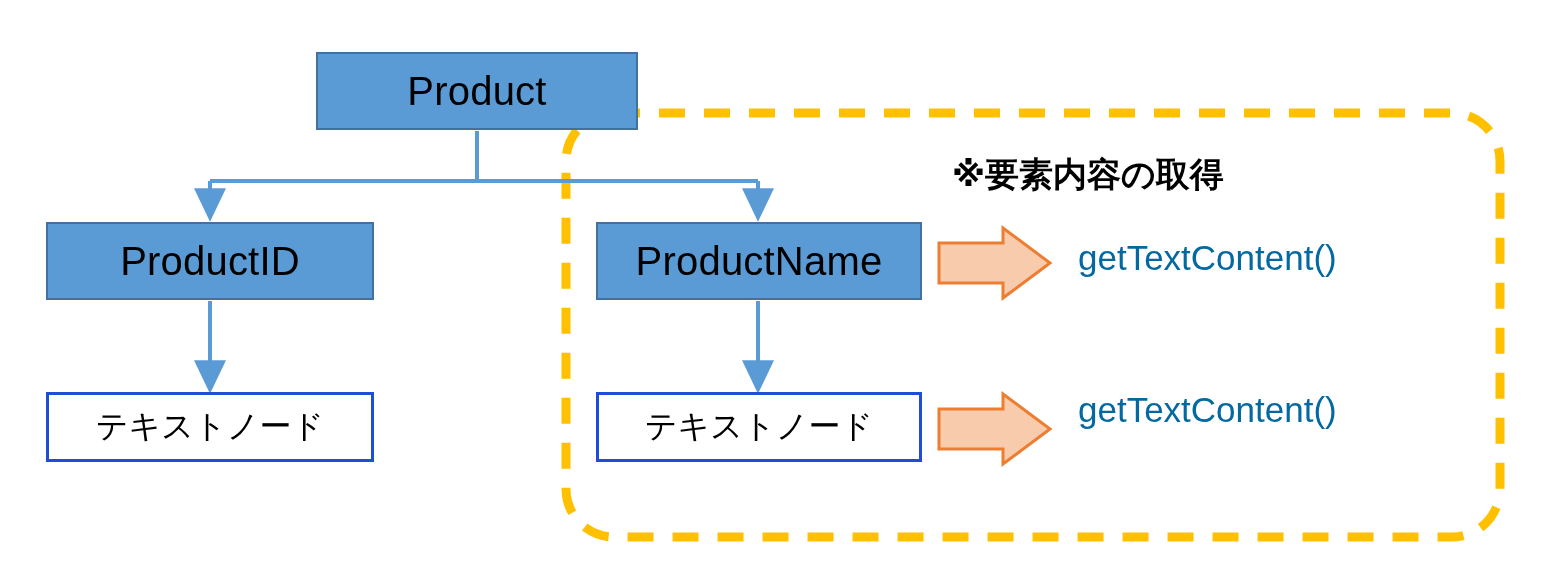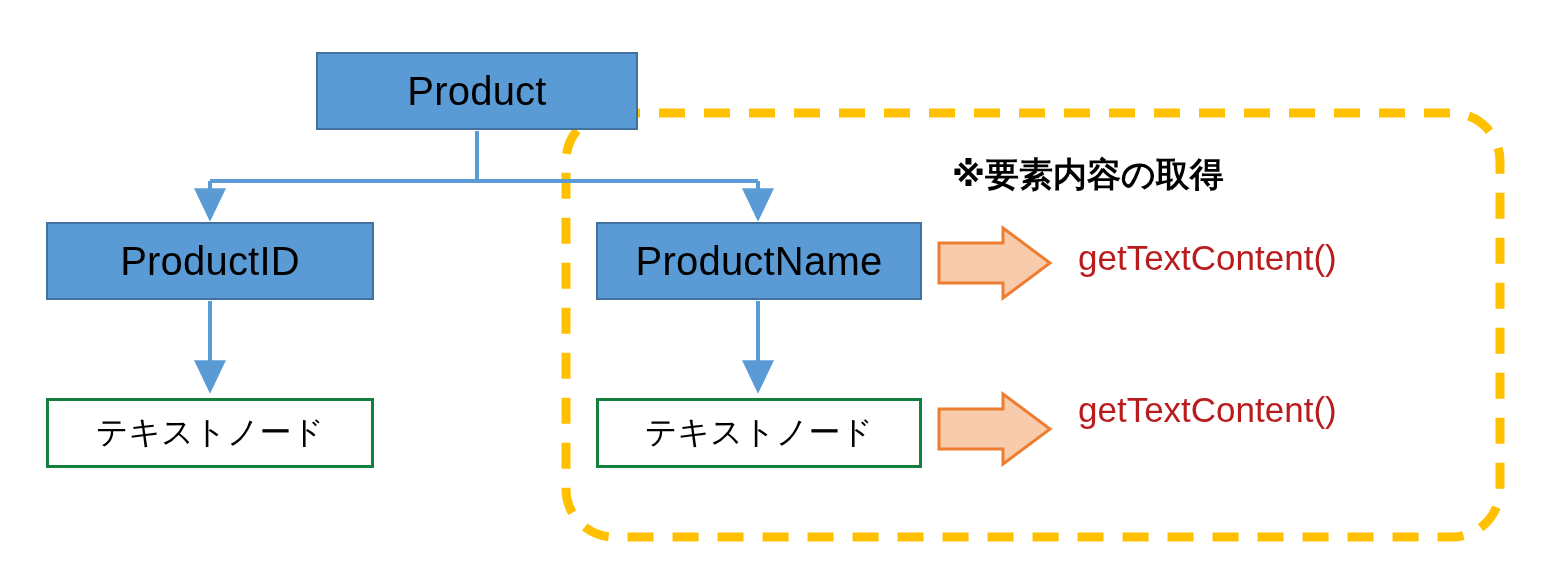--- a/index.html
+++ b/index.html
@@ -49,29 +49,28 @@
   }
   #node-productname {
     left: 596px; top: 222px; width: 326px; height: 78px;
     font-size: 40px;
   }
   
   .text-node-box {
     position: absolute;
     box-sizing: border-box;
     background: #ffffff;
-    border: 3px solid #15803d;
+    border: 3px solid #1d4ed8;
     display: flex;
     align-items: center;
     justify-content: center;
     color: #000000;
     font-family: "Liberation Sans", "DejaVu Sans", sans-serif;
     font-size: 32px;
     white-space: nowrap;
-    margin-top: 6px;
   }
   #textnode-left {
     left: 46px; top: 392px; width: 328px; height: 70px;
   }
   #textnode-right {
     left: 596px; top: 392px; width: 326px; height: 70px;
   }
   
   .anno-note {
     position: absolute;
@@ -80,21 +79,21 @@
     font-family: "Liberation Sans", "DejaVu Sans", sans-serif;
     font-size: 34px;
     font-weight: 700;
     color: #000000;
     white-space: nowrap;
   }
   .code-label {
     position: absolute;
     font-family: "Liberation Sans", "DejaVu Sans", sans-serif;
     font-size: 35px;
-    color: #b91c1c;
+    color: #0369a1;
     white-space: nowrap;
     line-height: 1.28;
   }
   #code-upper { left: 1078px; top: 236px; }
   #code-lower { left: 1078px; top: 388px; }
 </style>
 </head>
 <body>
 
 <div id="canvas">

